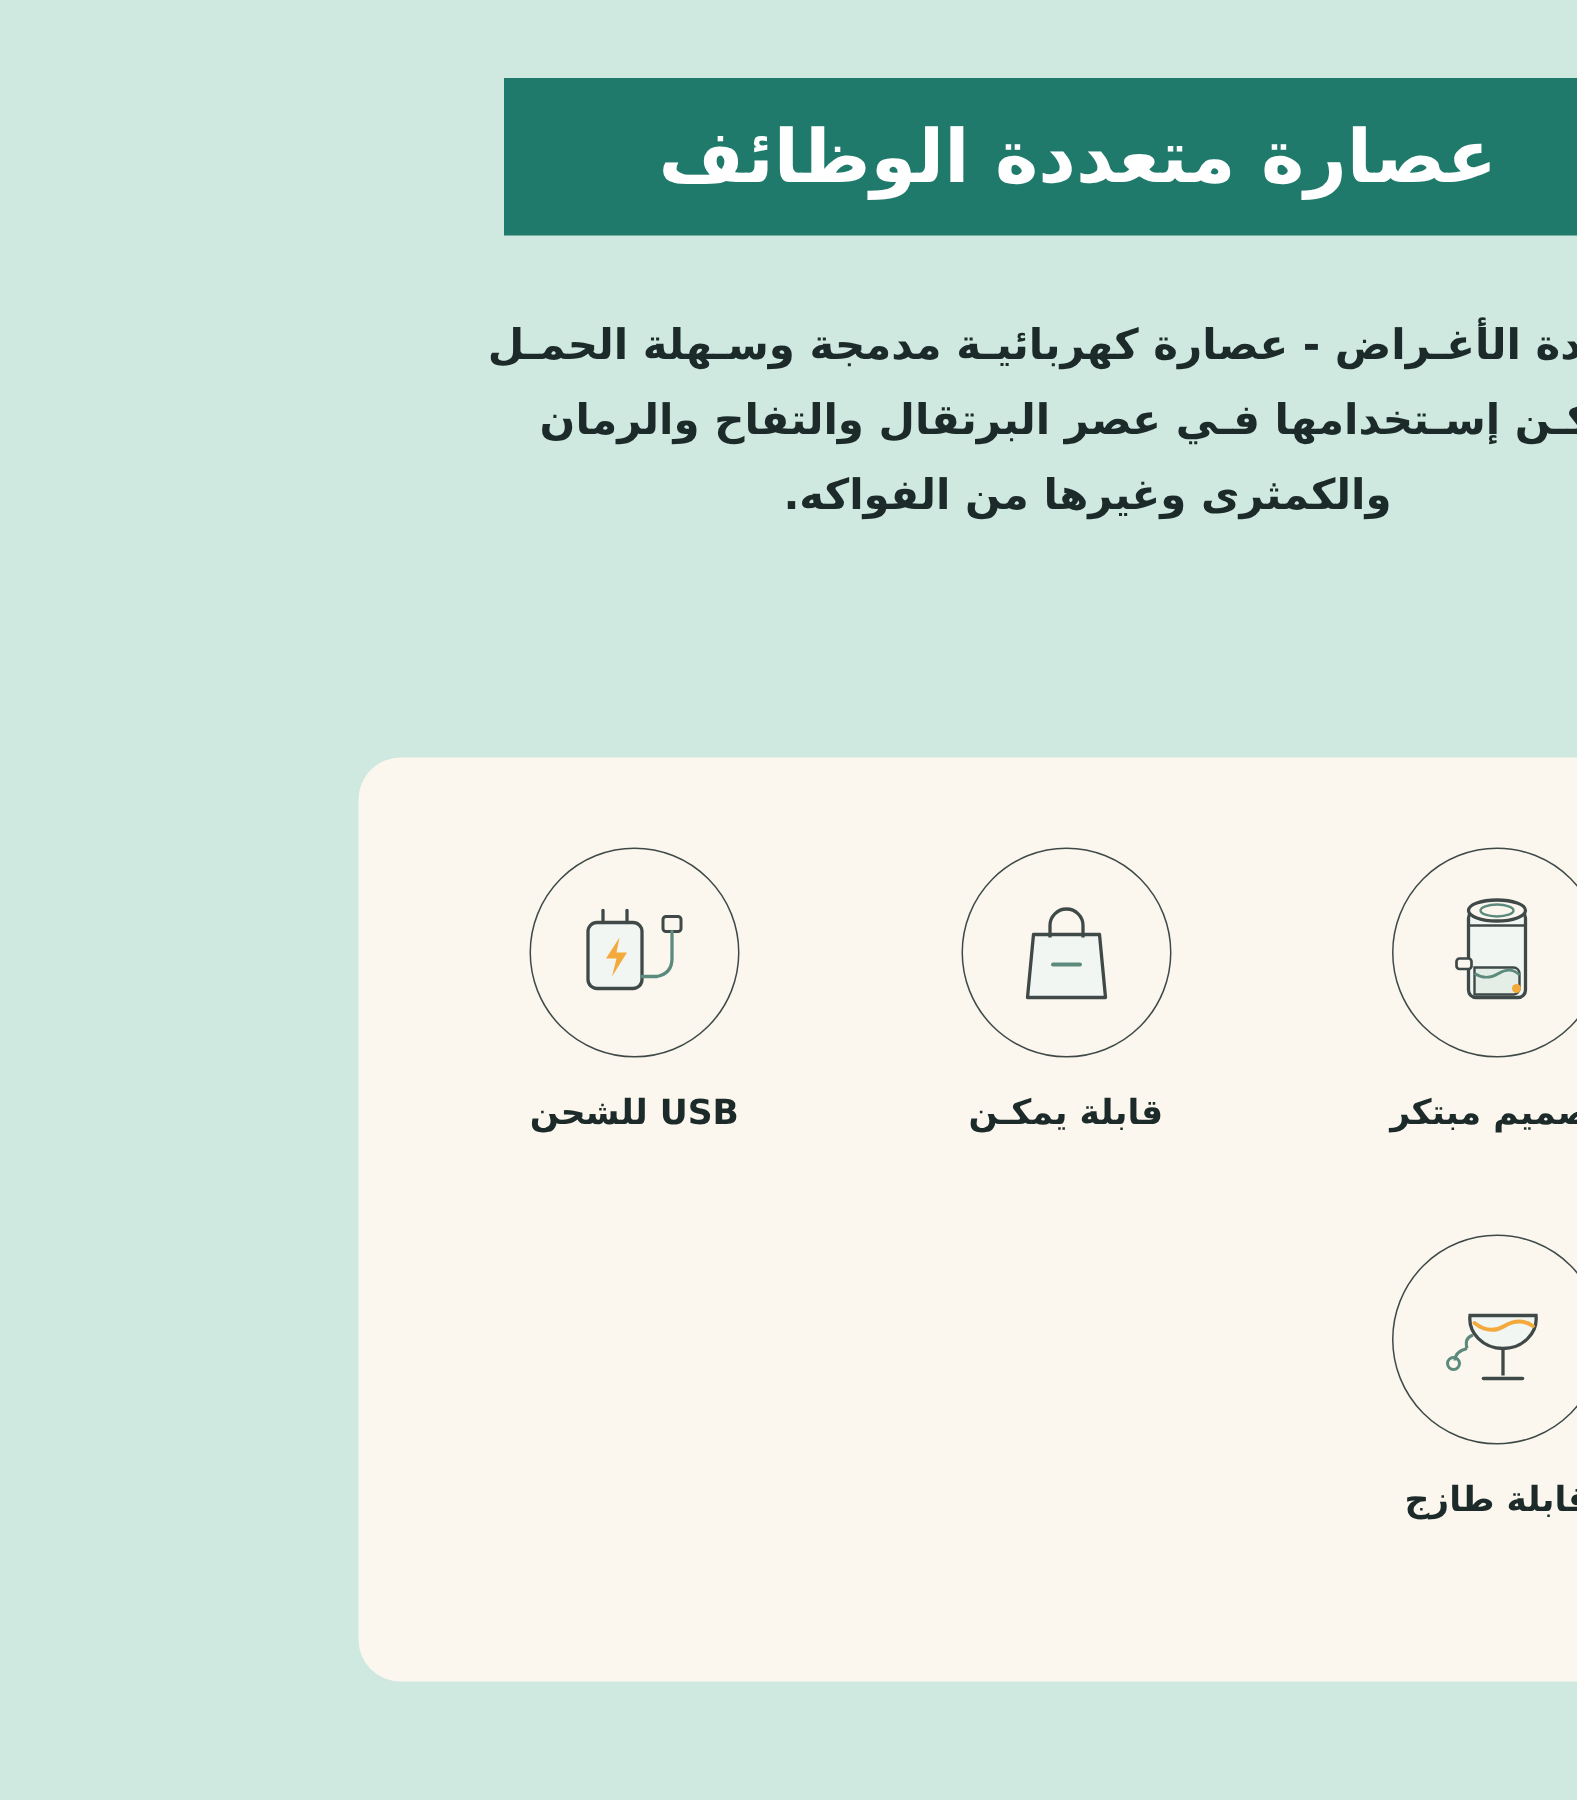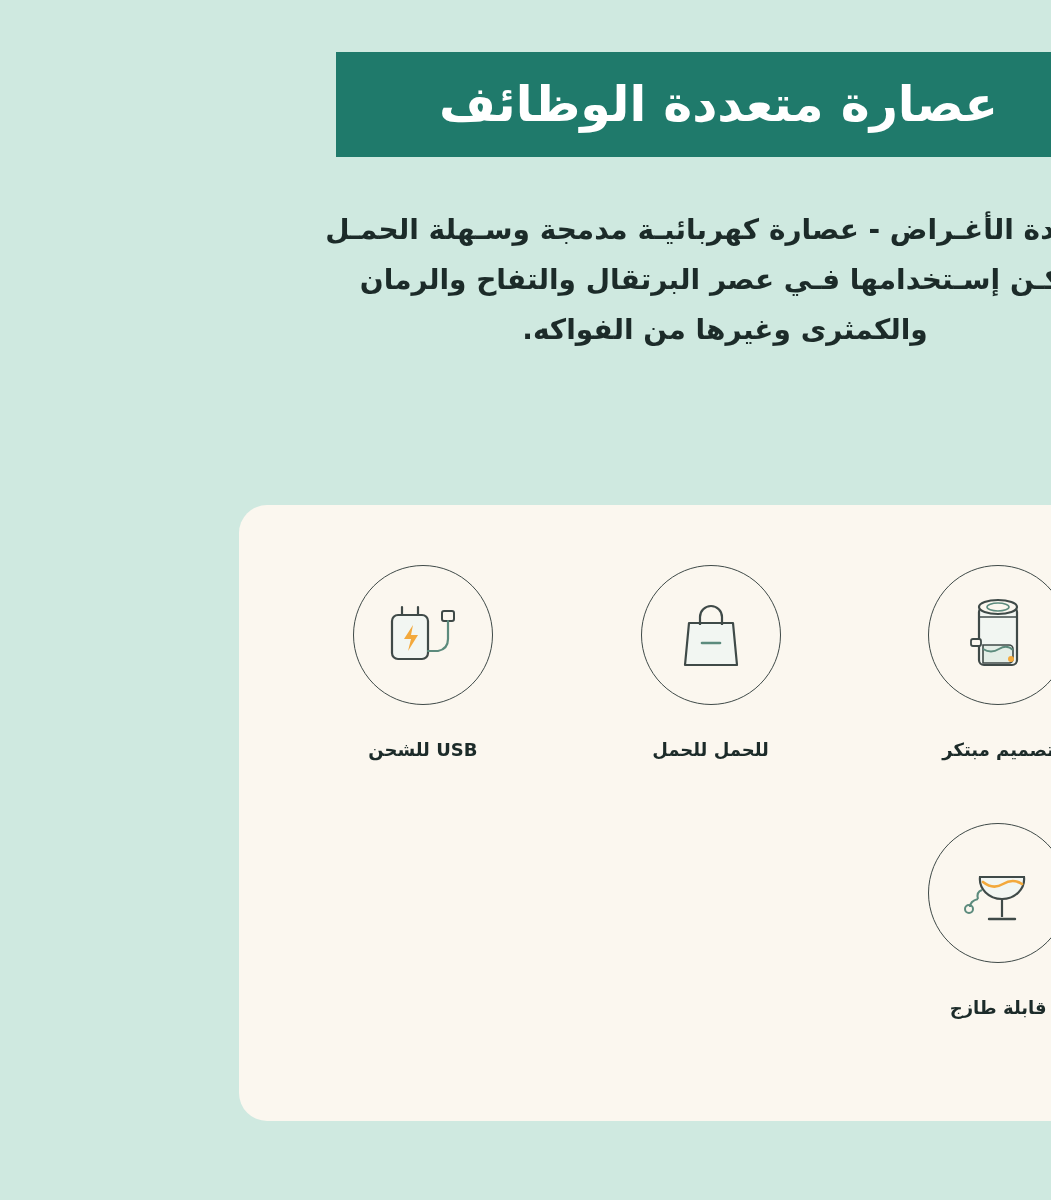--- a/index.html
+++ b/index.html
@@ -89,22 +89,22 @@
     height: 140px;
     border-radius: 50%;
     border: 1.6px solid #3f4a48;
     display: flex;
     align-items: center;
     justify-content: center;
     box-sizing: border-box;
     background: transparent;
   }
   .feature-label {
-    margin-top: 34px;
-    font-size: 18px;
+    margin-top: 24px;
+    font-size: 23px;
     font-weight: bold;
     color: #1c2b29;
     direction: rtl;
     white-space: nowrap;
     text-align: left;
   }
   svg { display: block; }
 </style>
 </head>
 <body>
@@ -141,21 +141,21 @@
       <div class="feature">
         <div class="feature-circle">
           <span>
             <svg width="76" height="80" viewBox="0 0 76 80" fill="none">
               <path d="M16 28 H60 L64 70 H12 Z" stroke="#3f4a48" stroke-width="2.2" fill="#f2f6f2" stroke-linejoin="round"></path>
               <path d="M27 30 V22 a11 11 0 0 1 22 0 v8" stroke="#3f4a48" stroke-width="2.2" fill="none"></path>
               <path d="M29 48 H47" stroke="#5c8b7d" stroke-width="2.6" stroke-linecap="round"></path>
             </svg>
           </span>
         </div>
-        <div class="feature-label">للحمل للحمل</div>
+        <div class="feature-label">قابلة يمكـن</div>
       </div>
 
       <div class="feature">
         <div class="feature-circle">
           <span>
             <svg width="86" height="80" viewBox="0 0 86 80" fill="none">
               <rect x="12" y="20" width="36" height="44" rx="6" stroke="#3f4a48" stroke-width="2.2" fill="#f2f6f2"></rect>
               <path d="M22 20 V12" stroke="#3f4a48" stroke-width="2.2" stroke-linecap="round"></path>
               <path d="M38 20 V12" stroke="#3f4a48" stroke-width="2.2" stroke-linecap="round"></path>
               <path d="M33 30 L24 44 h7 l-3 12 10 -16 h-7 z" fill="#f3a93c"></path>

